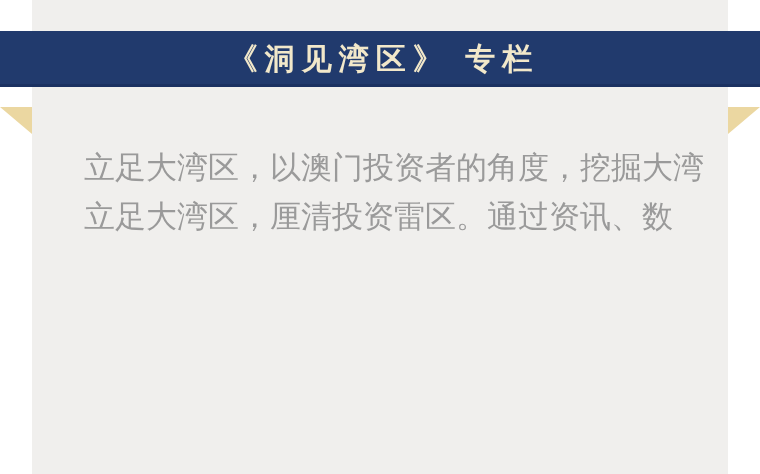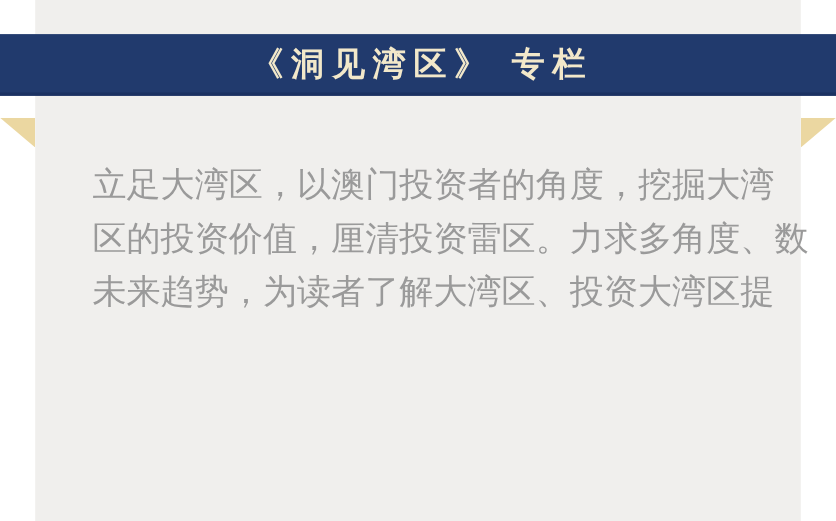--- a/index.html
+++ b/index.html
@@ -86,15 +86,14 @@
 
 <div class="fold fold-left"></div>
 <div class="fold fold-right"></div>
 
 <div class="ribbon">
   <div class="ribbon-title">《洞见湾区》 专栏</div>
 </div>
 
 <div class="desc">
   <div class="desc-line">立足大湾区，以澳门投资者的角度，挖掘大湾</div>
-  <div class="desc-line">区的投资价值，厘清投资雷区。力求多角度、数</div>
-  <div class="desc-line">未来趋势，为读者了解大湾区、投资大湾区提</div>
+  <div class="desc-line">立足大湾区，厘清投资雷区。通过资讯、数</div>
 </div>
 
 </body></html>

